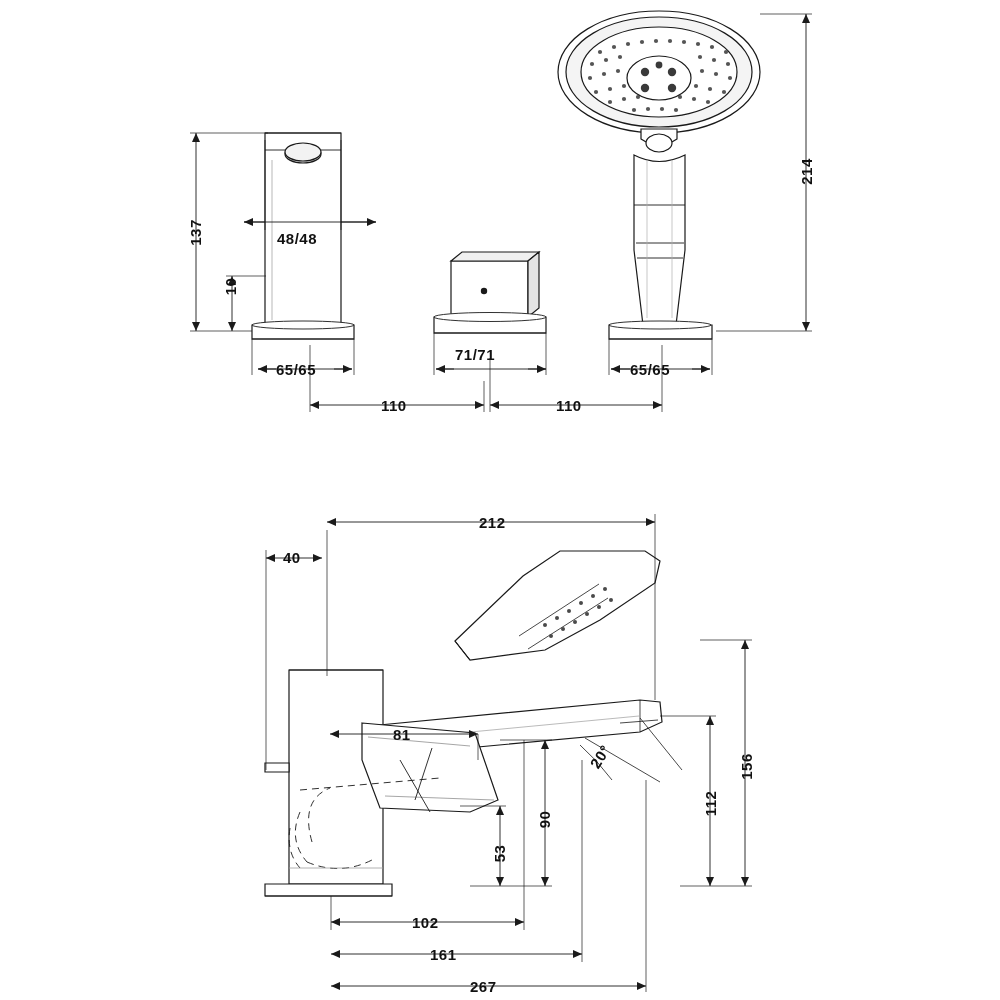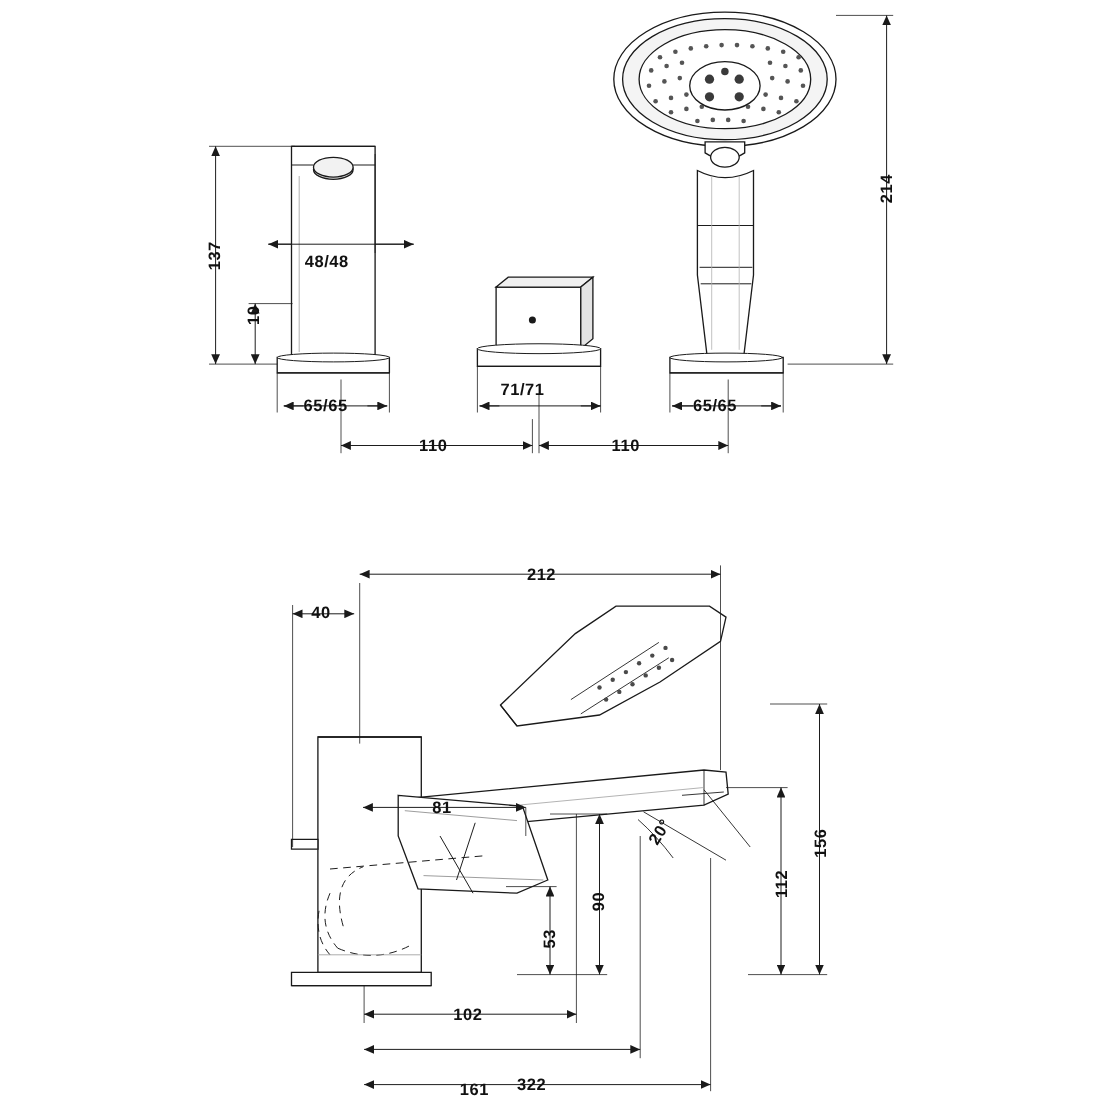--- a/index.html
+++ b/index.html
@@ -306,16 +306,16 @@
 
   <div class="dim-label" style="left:479px; top:514px;">212</div>
   <div class="dim-label" style="left:283px; top:549px;text-align:right;">40</div>
   <div class="dim-label" style="left:393px; top:726px;">81</div>
   <div class="dim-label" style="left:588px; top:748px; transform:rotate(-58deg);">20°</div>
   <div class="dim-label rot90" style="left:733px; top:758px;">156</div>
   <div class="dim-label rot90" style="left:698px; top:795px;">112</div>
   <div class="dim-label rot90" style="left:536px; top:811px;">90</div>
   <div class="dim-label rot90" style="left:491px; top:845px;">53</div>
   <div class="dim-label" style="left:412px; top:914px;">102</div>
-  <div class="dim-label" style="left:418px; top:946px;margin-top:36px;">161</div>
-  <div class="dim-label" style="left:470px; top:978px;">322</div>
+  <div class="dim-label" style="left:430px; top:946px;">161</div>
+  <div class="dim-label" style="left:470px; top:978px;">267</div>
 
 </div>
 
 </body></html>

